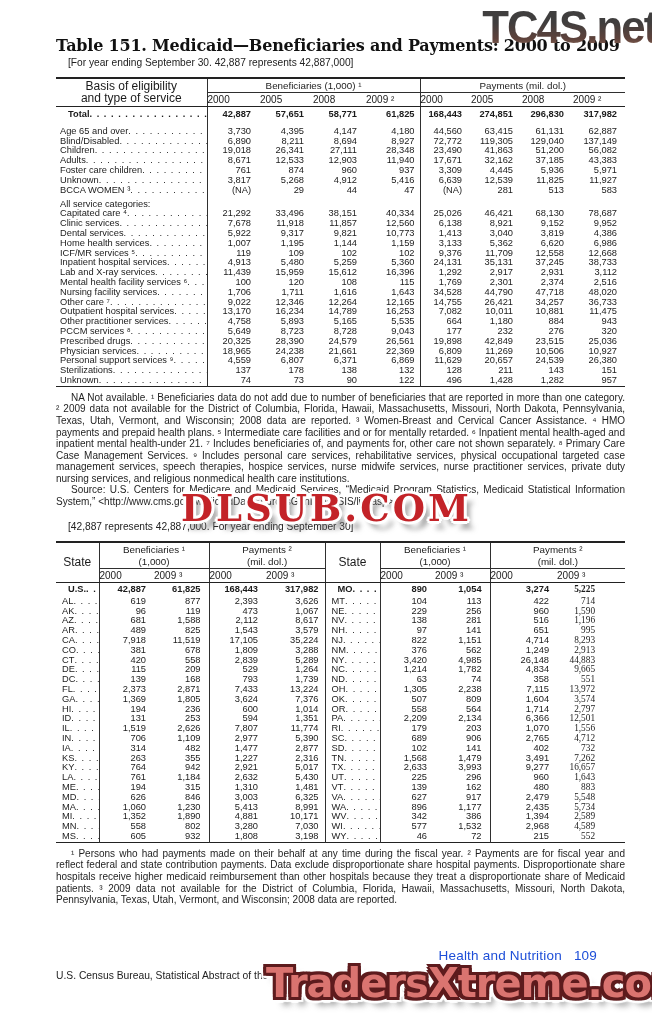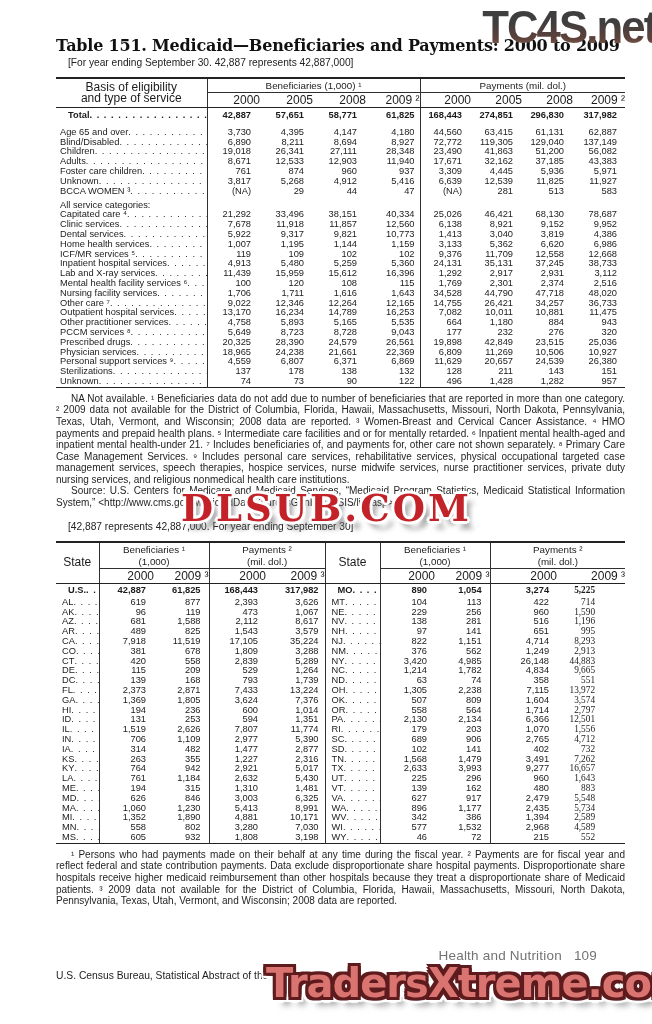--- a/index.html
+++ b/index.html
@@ -30,21 +30,21 @@
   .note{margin:5px 0 0 0;font-size:10px;line-height:11.6px;text-align:justify;text-indent:15px;color:#1e1e1e;}
   .note.src{margin-top:0;}
 
   
   table.tbl{border-collapse:collapse;table-layout:fixed;width:569px;margin-top:8px;
     border-top:2px solid #222;border-bottom:1.6px solid #222;font-size:9.3px;color:#1b1b1b;}
   .tbl th{font-weight:normal;padding:0;}
   .tbl td{padding:0;}
   .br{border-right:1px solid #2f2f2f;}
   .grp{font-size:9.8px;line-height:12px;border-bottom:1px solid #2f2f2f;vertical-align:middle;}
-  .yr{font-size:12px;height:13px;text-align:right;border-bottom:1.6px solid #222;vertical-align:middle;}
+  .yr{font-size:10px;height:13px;text-align:left;border-bottom:1.6px solid #222;vertical-align:middle;}
   .stub-h,.sh{font-size:12px;line-height:11.5px;text-align:center;vertical-align:middle;border-bottom:1.6px solid #222;}
   .t151 .grp{height:13px;}
   .t152 .grp div{line-height:11.5px;}
   .t152 .grp{padding:1px 0;}
 
   tbody td{line-height:9.8px;vertical-align:bottom;}
   td.num{text-align:right;font-variant-numeric:tabular-nums;}
   .t151 td.num{padding-right:9px;}
   .t151 td.c3{padding-right:5px;}
   .t151 td.c7{padding-right:8px;}
@@ -59,21 +59,21 @@
   td.stub .dots{flex:1 1 auto;min-width:0;overflow:hidden;white-space:nowrap;}
   td.stub .dots::after{content:" . . . . . . . . . . . . . . . . . . . . . . . . . . . . . . . . . . . .";letter-spacing:1px;}
   tr.total td{font-weight:bold;padding-top:3px;padding-bottom:3px;}
   .t152 tr.total td{padding-top:2px;padding-bottom:2px;}
   tr.total td.stub .in{padding-left:12px;}
   tr.gap-top td{padding-top:4px;margin-left:36px;}
   tr.section td{line-height:10px;}
 
   
   .footer-right{position:absolute;left:56px;top:948px;width:569px;text-align:right;padding-right:0;
-    font-size:13.5px;color:#737373;letter-spacing:.2px;}
+    font-size:13.5px;color:#1d4ed8;letter-spacing:.2px;}
   .footer-right .num{padding-left:12px;padding-right:28px;}
   .footer-credit{position:absolute;left:56px;top:970px;font-size:10.3px;color:#222;}
 </style>
 </head>
 <body>
 
 <div class="page">
 
   <div class="wm wm-top">TC4S.net</div>
 
@@ -896,21 +896,21 @@
             <td class="num c0">131</td>
             <td class="num c1 br">253</td>
             <td class="num c2">594</td>
             <td class="num c3 br">1,351</td>
             <td class="stub br">
               <span class="in">
                 <span class="lbl">PA</span>
                 <span class="dots"></span>
               </span>
             </td>
-            <td class="num c4">2,130</td>
+            <td class="num c4">2,209</td>
             <td class="num c5 br">2,134</td>
             <td class="num c6">6,366</td>
             <td class="num c7">12,501</td>
           </tr>
           <tr class="item">
             <td class="stub br">
               <span class="in">
                 <span class="lbl">IL</span>
                 <span class="dots"></span>
               </span>

